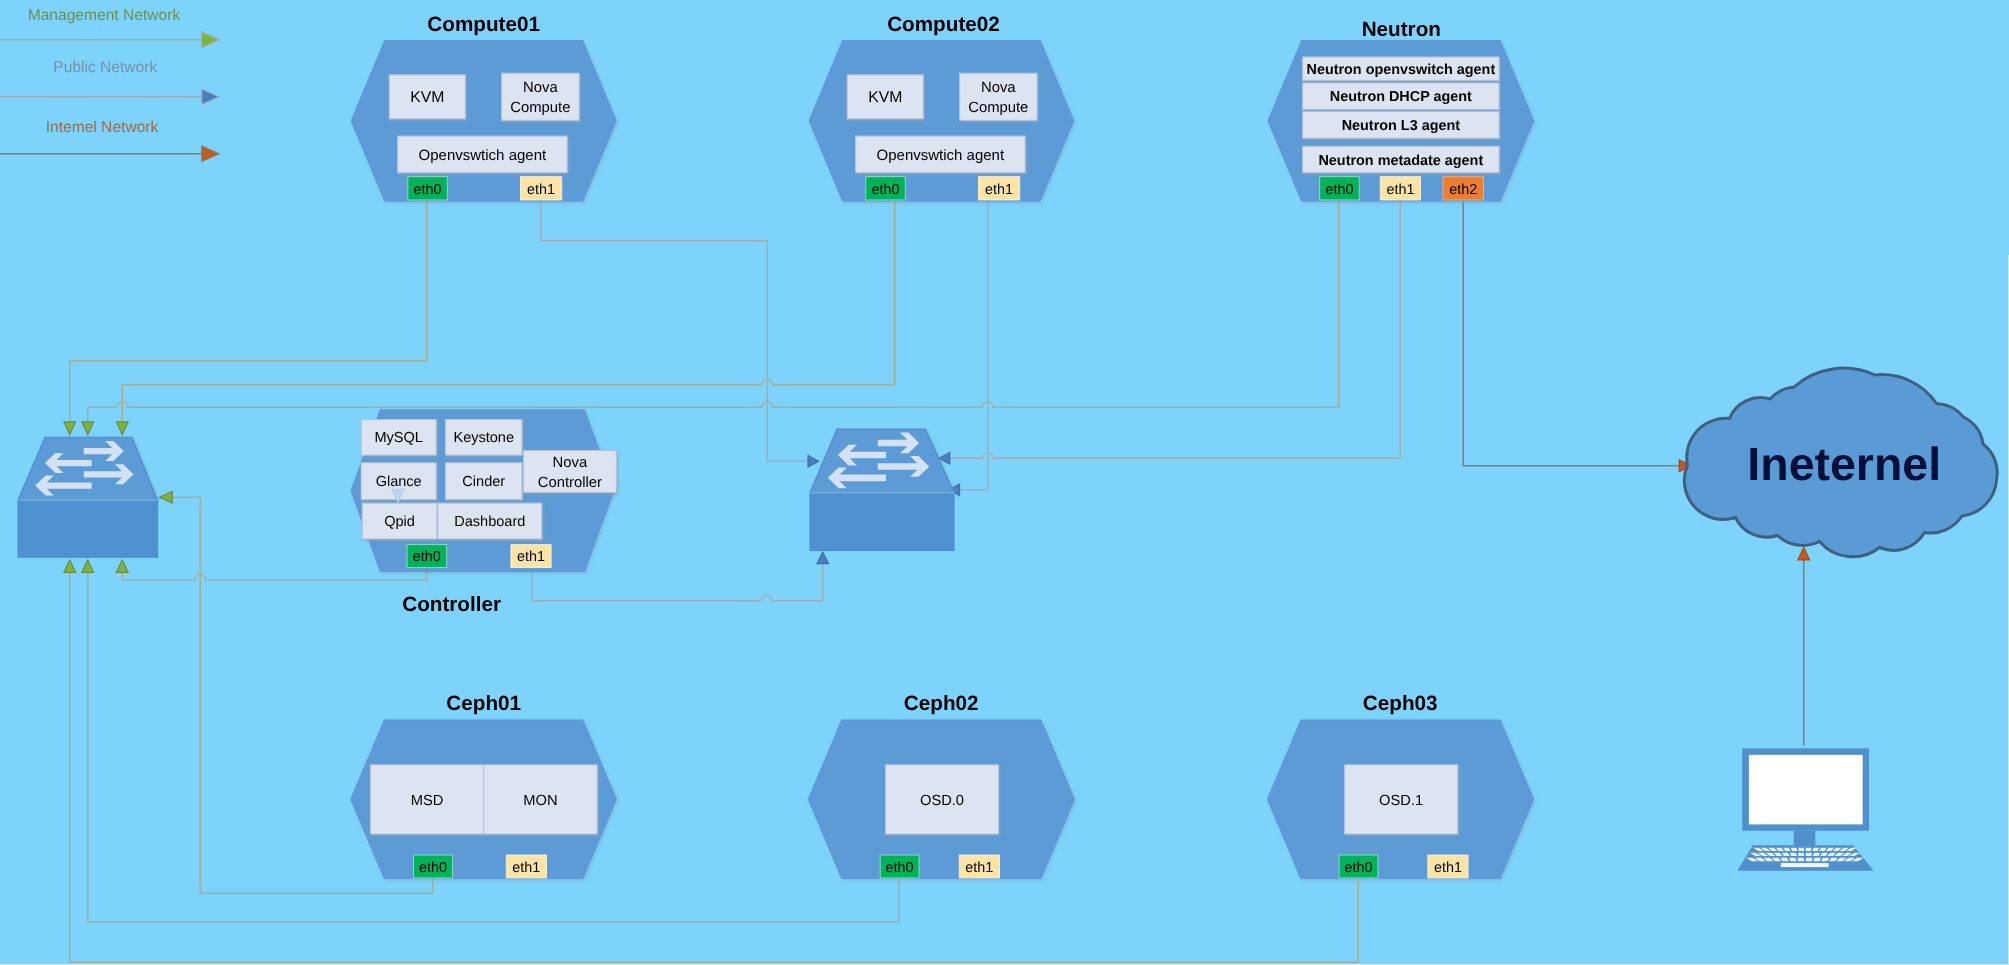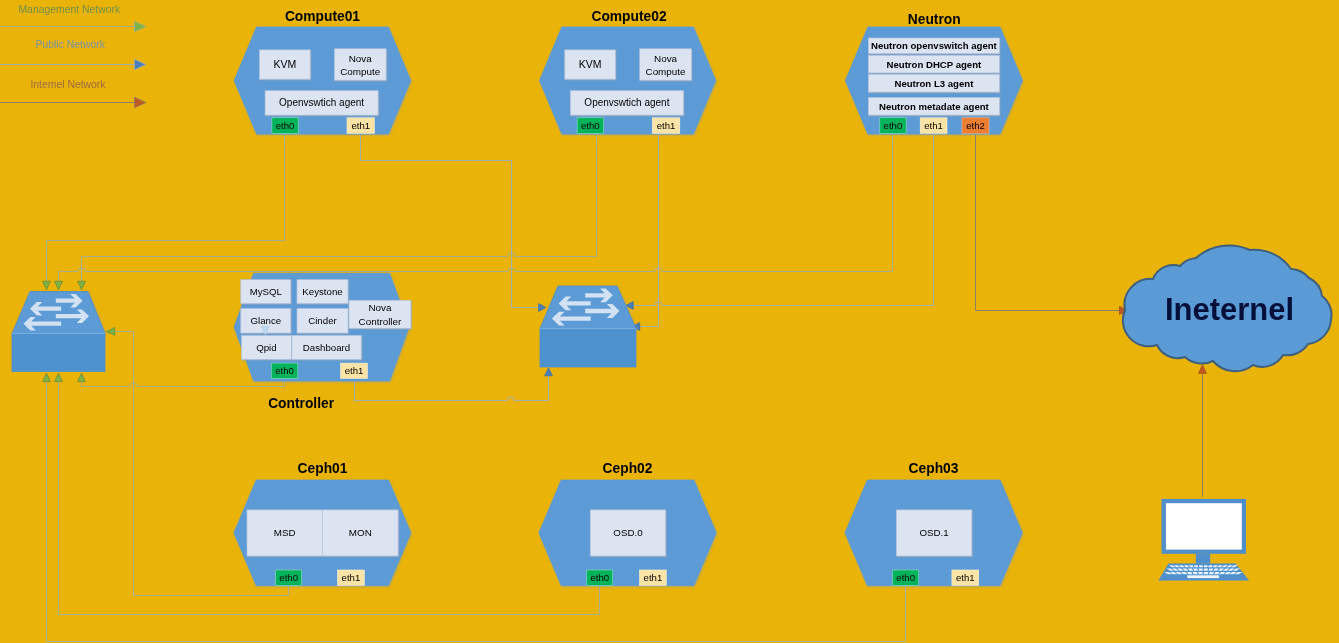--- a/index.html
+++ b/index.html
@@ -1,17 +1,17 @@
 <!DOCTYPE html>
 <html><head>
 <meta charset="utf-8">
 <style>
   html,body{margin:0;padding:0;background:#ffffff;}
   body{width:1339px;height:643px;overflow:hidden;font-family:"Liberation Sans",sans-serif;}
-  #stage{position:relative;width:1339px;height:643px;background:#eab308;}
+  #stage{position:relative;width:1339px;height:643px;background:#7dd3fc;}
   svg#diagram{position:absolute;top:0;left:0;display:block;}
   text{font-family:"Liberation Sans",sans-serif;}
   .title{font-size:13.8px;font-weight:bold;fill:#000;text-anchor:middle;}
   .svc{fill:#000;text-anchor:middle;}
   .eth{font-size:9.6px;fill:#000;text-anchor:middle;}
   .legend{font-size:10.4px;text-anchor:middle;}
   .cloud{font-size:31px;font-weight:bold;fill:#05103A;text-anchor:middle;}
 </style>
 </head>
 <body>

